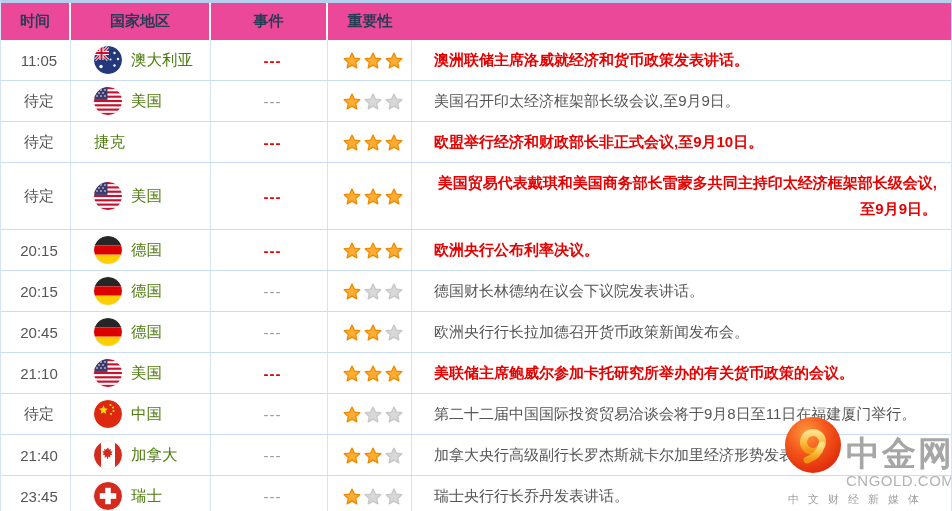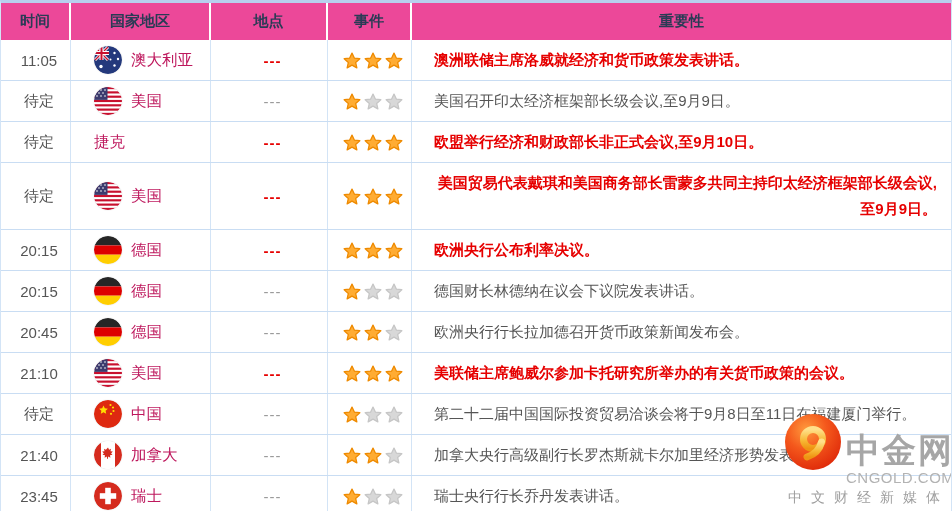--- a/index.html
+++ b/index.html
@@ -18,21 +18,21 @@
 
   
   .row { background:#fff; border-bottom:1px solid #c9ddf3; min-height:41px; }
   .row .cell { display:flex; align-items:center; justify-content:center;
     border-right:1px solid #d3e4f6; font-size:15px; color:#555;padding-left:7px; }
   .row .cell:last-child { border-right:none; }
 
   .cell.time { color:#555; }
   .cell.country { justify-content:flex-start; }
   .country-inner { display:flex; align-items:center; gap:9px; width:100px; margin:0 auto; }
-  .cname { color:#be185d; font-size:15.5px; white-space:nowrap; }
+  .cname { color:#4d7c0f; font-size:15.5px; white-space:nowrap; }
   .flag { width:28px; height:28px; flex:0 0 28px; border-radius:50%; overflow:hidden;
     display:inline-flex; box-shadow:0 0 1px rgba(0,0,0,.25); }
   .flag svg { display:block; }
 
   .cell.loc { color:#9b9b9b; letter-spacing:1px; }
   .row.hl .cell.loc { color:#e60000; font-weight:bold; }
 
   .stars { display:flex; gap:3px; }
   .stars svg { display:block; }
 
@@ -41,32 +41,31 @@
   .row.hl .cell.evt { color:#e60000; font-weight:bold; }
 
   
   .watermark { position:absolute; right:2px; bottom:4px; width:165px; z-index:5;
     pointer-events:none; }
   .wm-top { display:flex; align-items:flex-start; }
   .wm-mark { width:60px; height:60px; margin-top:0; flex:0 0 60px; }
   .wm-right { display:flex; flex-direction:column; align-items:flex-start; margin-left:2px; margin-top:20px; }
   .wm-name { font-size:34px; font-weight:bold; color:#a6a6a6; line-height:36px; letter-spacing:2px; }
   .wm-domain { font-size:15px; color:#b3b3b3; letter-spacing:0.5px; margin-top:1px; }
-  .wm-tagline { font-size:14px; color:#9e9e9e; letter-spacing:9px; margin-top:3px;
-    white-space:nowrap; margin-left:4px;text-align:right; }
+  .wm-tagline { font-size:11px; color:#9e9e9e; letter-spacing:9px; margin-top:3px;
+    white-space:nowrap; margin-left:4px; }
 </style>
 </head>
 <body>
 
 <div class="page">
 
   <div class="grid-row cal-header">
     <div class="hcell">时间</div>
     <div class="hcell">国家地区</div>
-    <div class="hcell">地点</div>
     <div class="hcell">事件</div>
     <div class="hcell">重要性</div>
   </div>
 
   <div id="rows">
       <div class="grid-row row hl">
         <div class="cell time">11:05</div>
         <div class="cell country">
           <span class="country-inner">
             <span class="flag">

